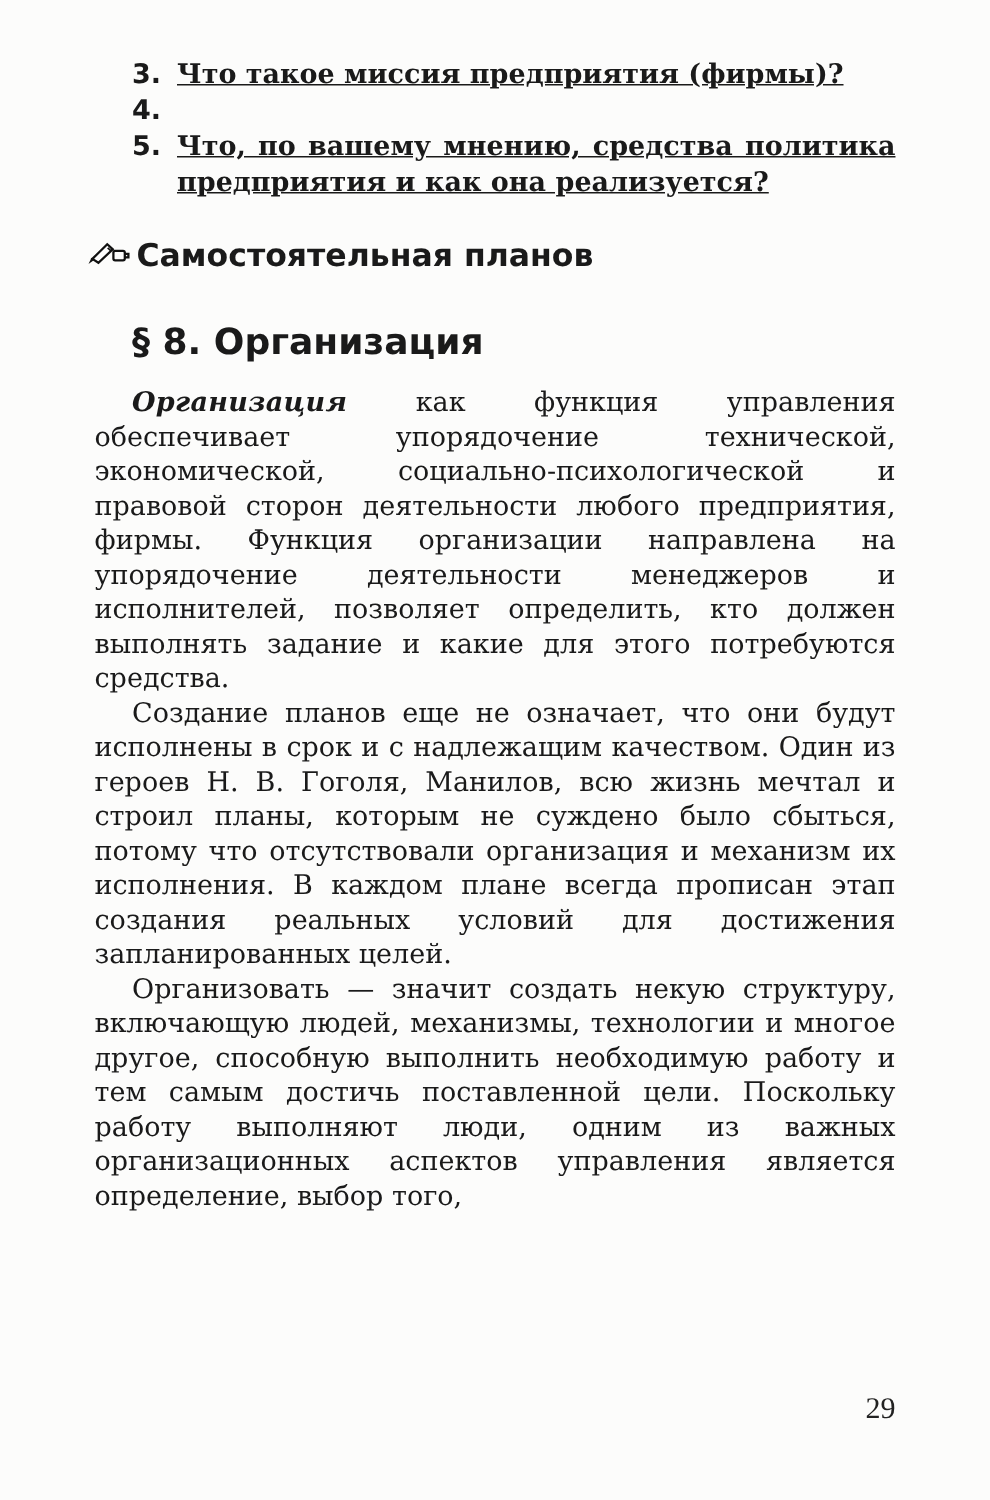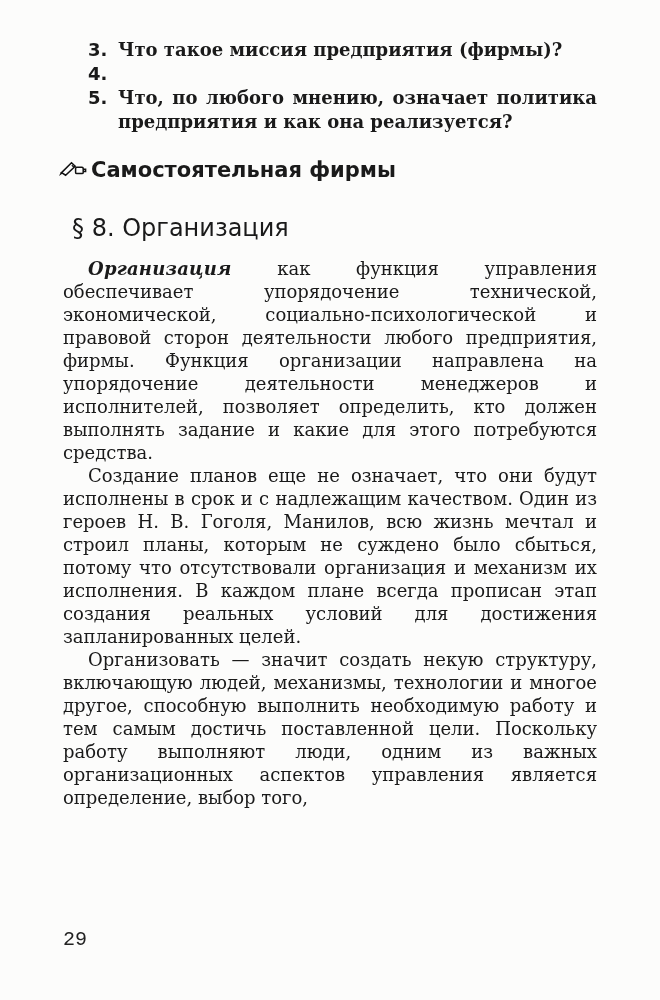--- a/index.html
+++ b/index.html
@@ -38,20 +38,21 @@
   }
   .q-num {
     flex: 0 0 30px;
     margin-left: 25px;
     font-family: "DejaVu Sans", "Liberation Sans", sans-serif;
     font-weight: bold;
   }
   .q-text {
     flex: 1;
     text-align: justify;
+    text-decoration: underline;
   }
 
   
   .iw-heading {
     display: flex;
     align-items: center;
     margin-top: 23px;
     margin-left: -6px;
     font-family: "DejaVu Sans", "Liberation Sans", sans-serif;
     font-weight: bold;
@@ -67,23 +68,23 @@
   .iw-body {
     margin: 11px 0 0 0;
     font-size: 18px;
     line-height: 24px;
     text-align: justify;
     text-indent: 25px;
   }
 
   
   .section-heading {
-    margin: 31px 0 0 9px;
+    margin: 31px 0 0 25px;
     font-family: "DejaVu Sans", "Liberation Sans", sans-serif;
-    font-weight: normal;
+    font-weight: bold;
     font-size: 24px;
     line-height: 28px;
   }
   .paragraphs {
     margin-top: 15px;
   }
   .paragraphs p {
     margin: 0;
     font-size: 18px;
     line-height: 23px;
@@ -94,57 +95,57 @@
   .paragraphs p em {
     letter-spacing: 0.2px;
   }
 
   
   .page-number {
     position: absolute;
     left: 63px;
     top: 928px;
     width: 534px;
-    text-align: left;
-    font-family: Liberation Mono, monospace;
+    text-align: right;
+    font-family: Liberation Serif, serif;
     font-size: 20px;
     color: #222222;
   }
 </style>
 </head>
 <body>
 
 <div class="page">
   <div class="content">
 
     <div class="questions">
         <div class="q-item">
           <span class="q-num">3.</span>
           <span class="q-text">Что такое миссия предприятия (фирмы)?</span>
         </div>
         <div class="q-item">
           <span class="q-num">4.</span>
         </div>
         <div class="q-item">
           <span class="q-num">5.</span>
-          <span class="q-text">Что, по любого мнению, означает политика предприятия и как она реализуется?</span>
+          <span class="q-text">Что, по вашему мнению, средства политика предприятия и как она реализуется?</span>
         </div>
       </div>
 
     <div class="iw-heading">
       <span class="icon">
         <svg width="30" height="20" viewBox="0 0 30 20" aria-hidden="true">
           <path d="M2 16 L5.5 13.5 L4 11.8 Z" fill="#111"></path>
           <path d="M4.6 12.6 L14.5 2.8 L18.2 6.2 L8.6 15.2 Z" fill="#fdfdfd" stroke="#111" stroke-width="1.5"></path>
           <path d="M14.8 5.2 L17 7.3" stroke="#111" stroke-width="1.2"></path>
           <rect x="18.6" y="7.2" width="7.6" height="6.4" rx="1.2" fill="#fdfdfd" stroke="#111" stroke-width="1.5"></rect>
           <path d="M26.2 9.2 L28.6 9.2 L28.6 11.6 L26.2 11.6" fill="none" stroke="#111" stroke-width="1.5"></path>
         </svg>
       </span>
-      <span>Самостоятельная фирмы</span>
+      <span>Самостоятельная планов</span>
     </div>
 
 
     <h2 class="section-heading">§ 8. Организация</h2>
 
     <div class="paragraphs">
         <p><strong><em>Организация</em></strong> как функция управления обеспечивает упорядочение технической, экономической, социально-психологической и правовой сторон деятельности любого предприятия, фирмы. Функция организации направлена на упорядочение деятельности менеджеров и исполнителей, позволяет определить, кто должен выполнять задание и какие для этого потребуются средства.</p>
         <p>Создание планов еще не означает, что они будут исполнены в срок и с надлежащим качеством. Один из героев Н. В. Гоголя, Манилов, всю жизнь мечтал и строил планы, которым не суждено было сбыться, потому что отсутствовали организация и механизм их исполнения. В каждом плане всегда прописан этап создания реальных условий для достижения запланированных целей.</p>
         <p>Организовать — значит создать некую структуру, включающую людей, механизмы, технологии и многое другое, способную выполнить необходимую работу и тем самым достичь поставленной цели. Поскольку работу выполняют люди, одним из важных организационных аспектов управления является определение, выбор того,</p>
       </div>

